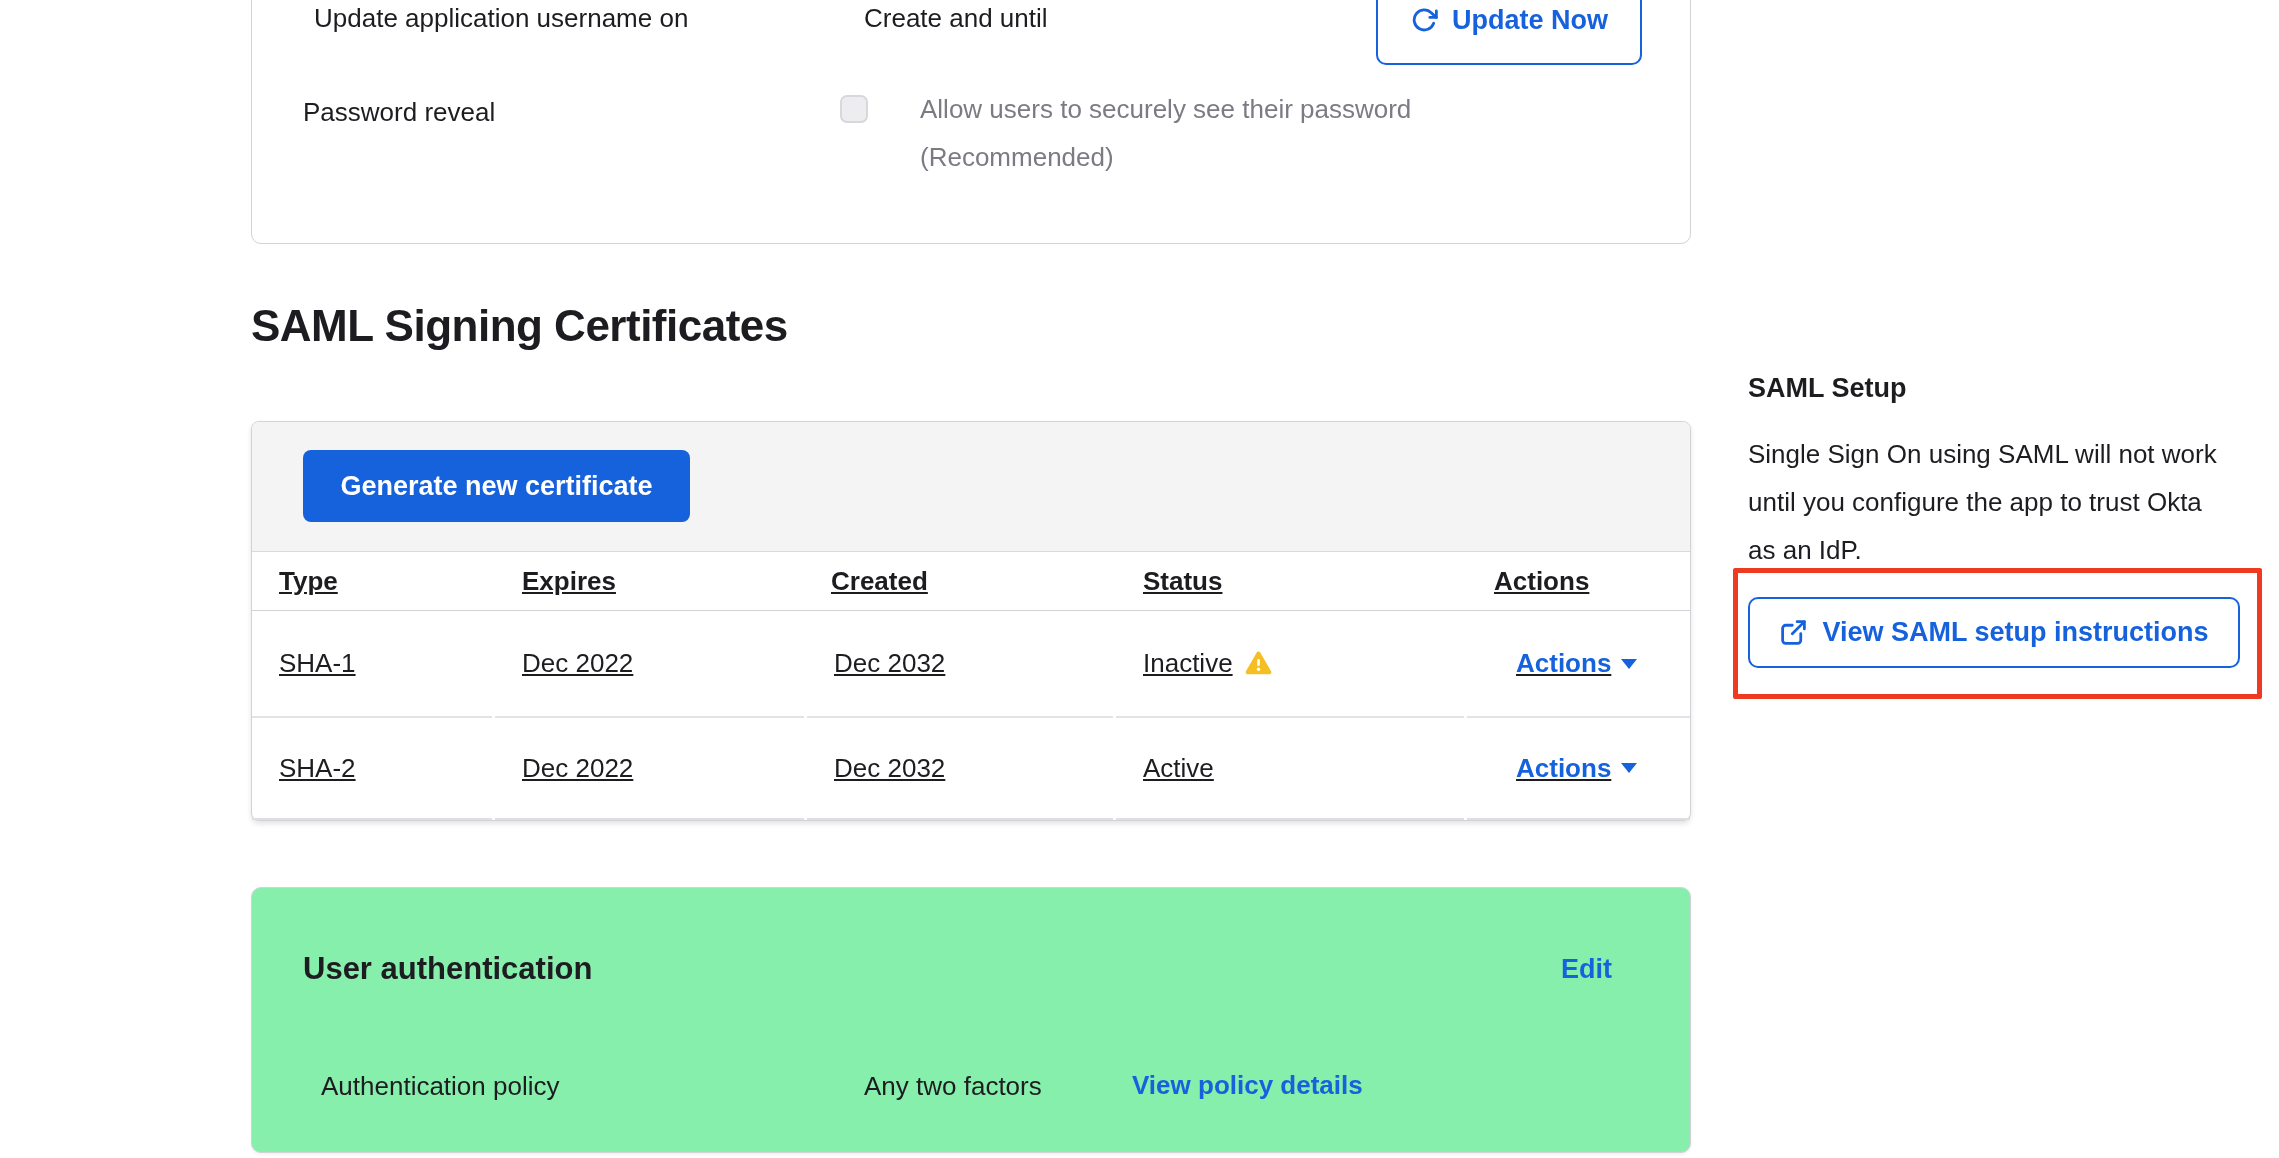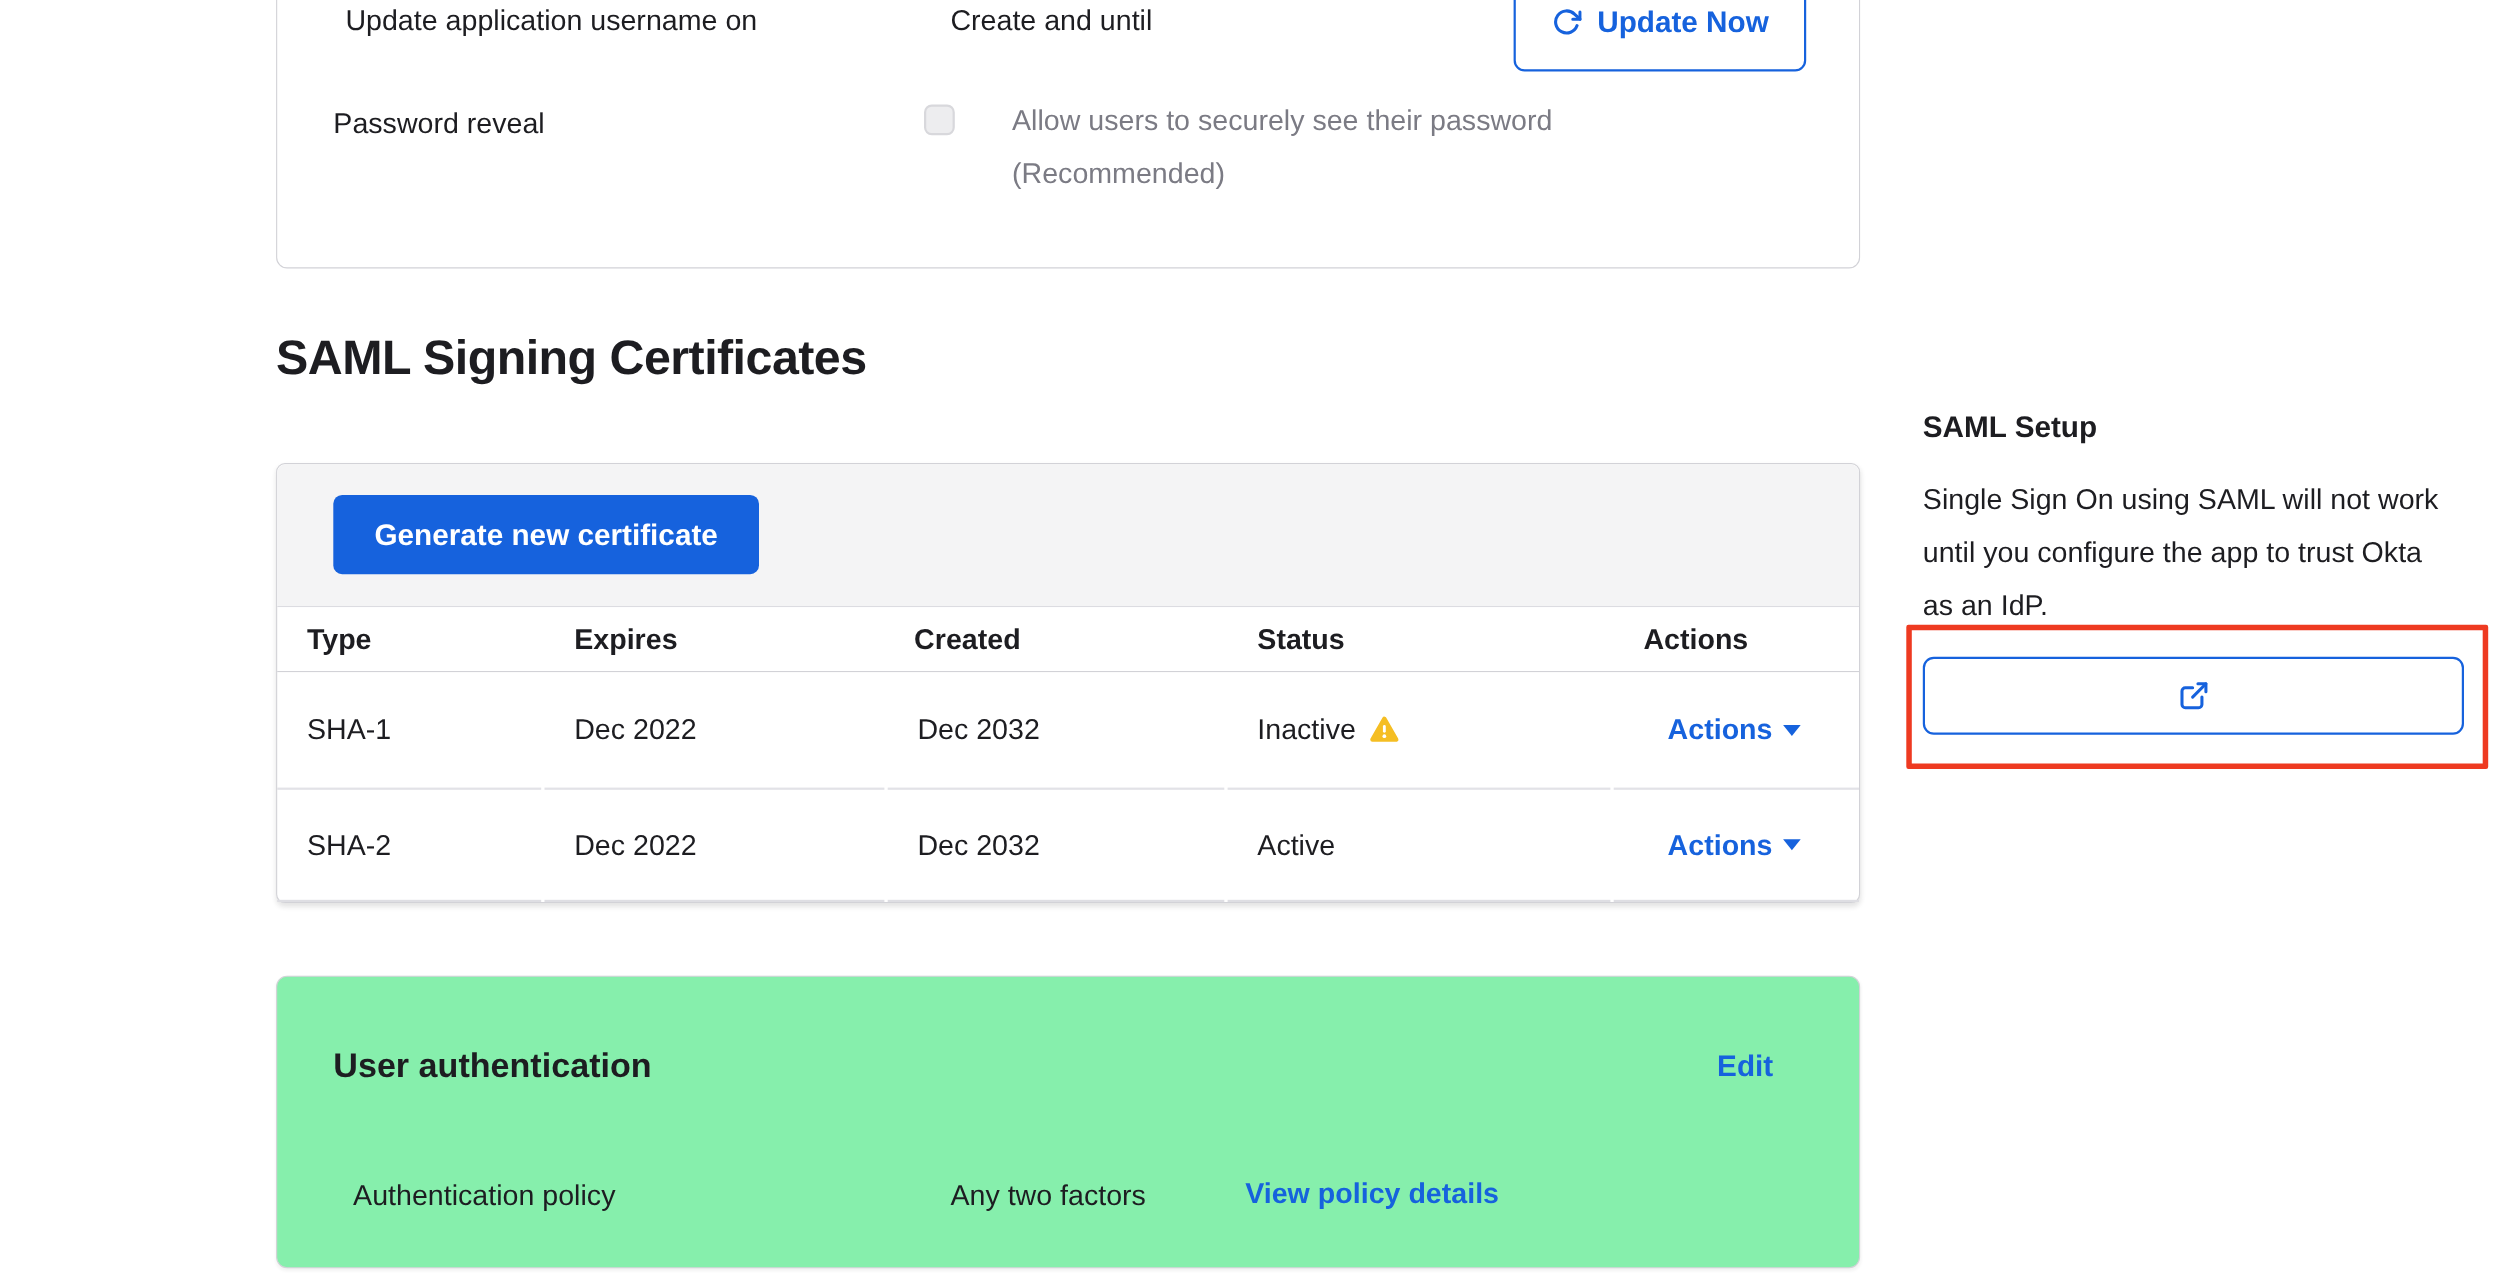--- a/index.html
+++ b/index.html
@@ -35,21 +35,21 @@
   }
 
   
   .h1 { font-size:44px; font-weight:bold; line-height:52px; letter-spacing:-0.5px; }
 
   
   .table-card {
     left:251px; top:421px; width:1440px; height:400px;
     background:#fff; border:1px solid #d2d2d7; border-radius:8px;
     box-shadow:0 3px 5px rgba(29,29,33,0.12);
-    display:flex; flex-direction:column;
+    display:flex; flex-direction:column;text-decoration:underline;
   }
   .table-toolbar {
     height:130px; background:#f4f4f5; border-bottom:1px solid #d9d9de;
     border-radius:8px 8px 0 0; position:relative; flex:0 0 auto;
   }
   .t-row { display:flex; column-gap:3px; align-items:center; flex:0 0 auto; }
   .t-head { height:59px; border-bottom:1px solid #d2d2d7; font-weight:bold;justify-content:space-between; }
   .t-body-1 { height:107px; }
   .t-body-2 { flex:1 1 auto; }
   .cell { font-size:26px; padding-left:27px; align-self:stretch; display:flex; align-items:center; }
@@ -170,20 +170,21 @@
 <div class="abs annotation-box" style="left:1733px; top:568px; width:529px; height:131px;"></div>
 
 <button class="abs btn-outline" style="left:1748px; top:597px; width:492px; height:71px;">
   <span>
     <svg width="29" height="29" viewBox="0 0 24 24" fill="none" stroke="#1662dd" stroke-width="2.3" stroke-linecap="round" stroke-linejoin="round">
       <path d="M18 13v5.5a2.5 2.5 0 0 1-2.5 2.5h-10A2.5 2.5 0 0 1 3 18.5v-10A2.5 2.5 0 0 1 5.5 6H11"></path>
       <polyline points="15 3 21 3 21 9"></polyline>
       <line x1="11" y1="13" x2="21" y2="3"></line>
     </svg>
   </span>
+  <span>View SAML setup instructions</span>
 </button>
 
 <div class="abs user-card">
   <div class="abs h2" style="left:51px; top:60px;">User authentication</div>
   <a class="abs text-link edit-link" style="right:78px; top:66px;">Edit</a>
 
   <div class="abs label-text" style="left:51px; top:181px;margin-left:18px;">Authentication policy</div>
   <div class="abs label-text" style="left:612px; top:181px;">Any two factors</div>
   <a class="abs text-link" style="left:880px; top:182px;">View policy details</a>
 </div>

